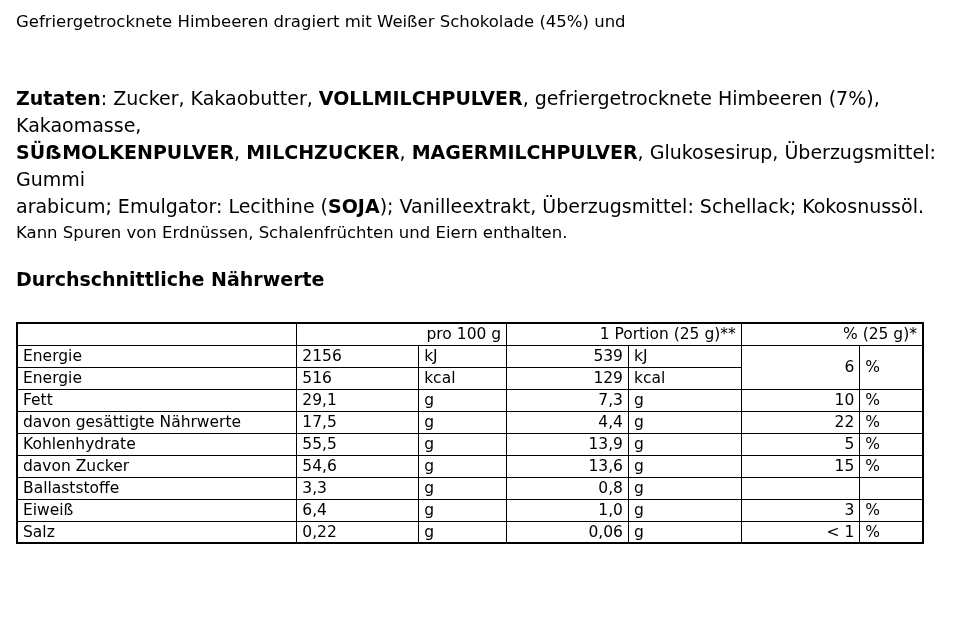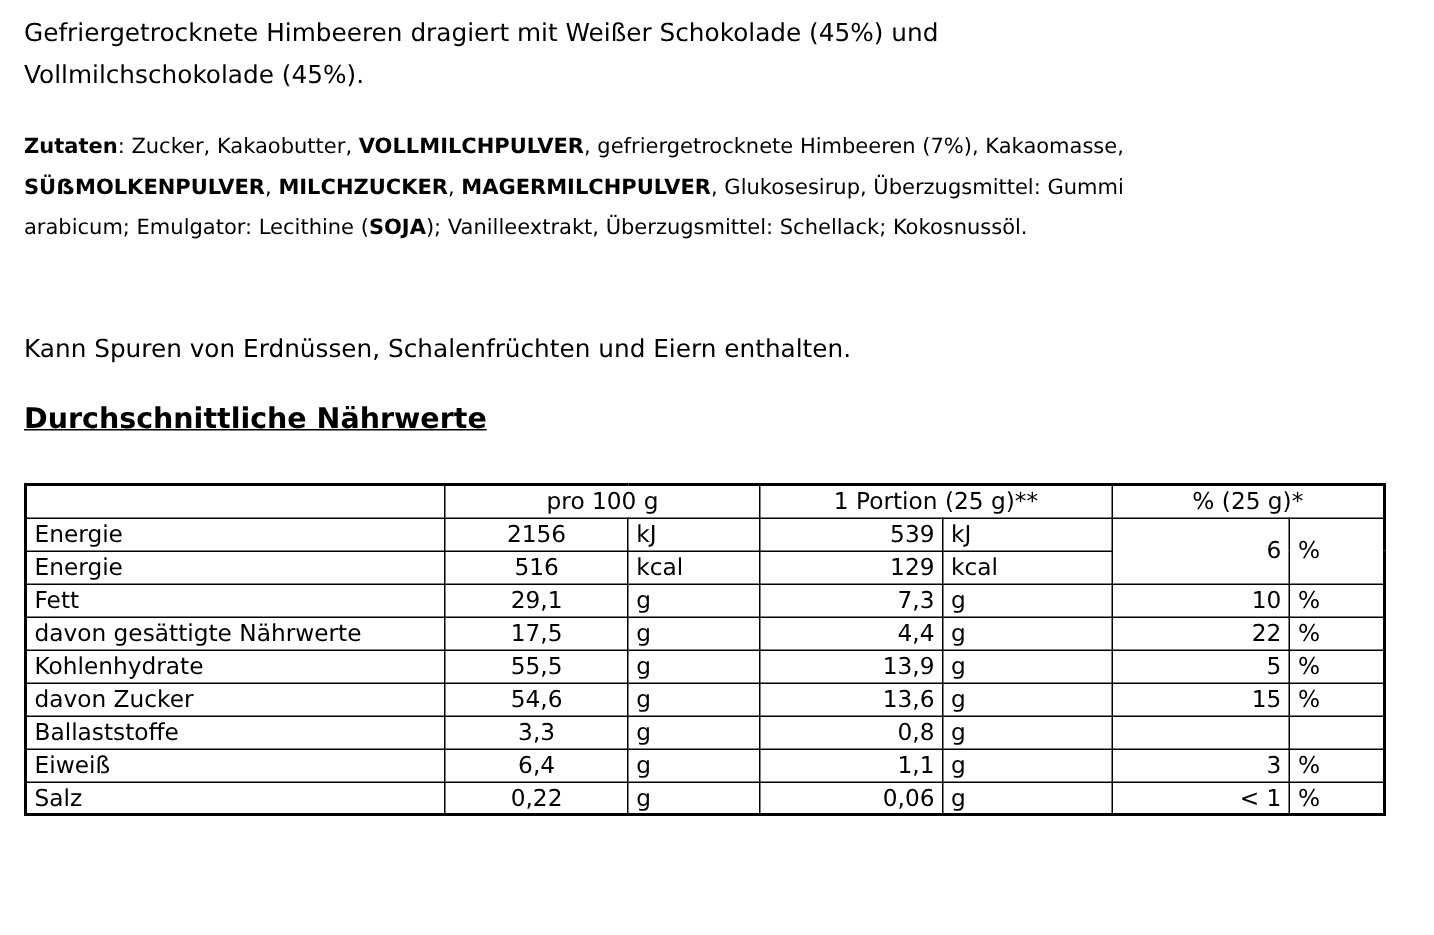--- a/index.html
+++ b/index.html
@@ -27,21 +27,21 @@
     top: 8px;
     width: 700px;
     font-size: 16.5px;
     line-height: 28px;
   }
   .ingredients {
     position: absolute;
     left: 16px;
     top: 85px;
     width: 920px;
-    font-size: 14px;
+    font-size: 19px;
     line-height: 27px;
   }
   .ingredients b { font-weight: bold; }
   .kakao {
     position: absolute;
     left: 16px;
     top: 167px;
     font-size: 16.5px;
     line-height: 27px;
   }
@@ -52,21 +52,20 @@
     font-size: 16.5px;
     font-weight: normal;
     line-height: 27px;
   }
   .heading {
     position: absolute;
     left: 16px;
     top: 266px;
     font-size: 19px;
     font-weight: bold;
-    text-decoration: underline;
     line-height: 26px;
   }
   table.nutri {
     position: absolute;
     left: 16px;
     top: 322px;
     width: 908px;
     border-collapse: collapse;
     font-size: 15.5px;
   }
@@ -76,27 +75,27 @@
     font-weight: normal;
     vertical-align: middle;
     height: 22px;
     box-sizing: border-box;
   }
   
   table.nutri {
     border: 2px solid #000000;
   }
   .hdr td {
-    text-align: center;
+    text-align: right;
     font-weight: bold;
     font-size: 15.5px;
     padding: 4px 5px;
   }
   .col-label { width: 248px; text-align: left; }
-  .col-val   { width: 108px; text-align: center; }
+  .col-val   { width: 108px; text-align: left; }
   .col-unit  { width: 78px;  text-align: left; }
   .col-val2  { width: 108px; text-align: right; }
   .col-unit2 { width: 100px; text-align: left; }
   .col-pct   { width: 105px; text-align: right; }
   .col-pctu  { width: 56px;  text-align: left; }
   .footnote {
     position: absolute;
     left: 16px;
     top: 578px;
     font-size: 15px;
@@ -104,21 +103,20 @@
     line-height: 22px;
   }
 </style>
 </head>
 <body>
 
 <div class="page">
 
   <div class="intro">
     <span>Gefriergetrocknete Himbeeren dragiert mit Weißer Schokolade (45%) und</span><br>
-    <span>Vollmilchschokolade (45%).</span>
   </div>
 
   <div class="ingredients">
     <b>Zutaten</b><span>: Zucker, Kakaobutter, </span><b>VOLLMILCHPULVER</b><span>, gefriergetrocknete Himbeeren (7%), Kakaomasse,</span><br>
     <b>SÜẞMOLKENPULVER</b><span>, </span><b>MILCHZUCKER</b><span>, </span><b>MAGERMILCHPULVER</b><span>, Glukosesirup, Überzugsmittel: Gummi</span><br>
     <span>arabicum; Emulgator: Lecithine (</span><b>SOJA</b><span>); Vanilleextrakt, Überzugsmittel: Schellack; Kokosnussöl.</span>
   </div>
 
 
   <div class="traces">Kann Spuren von Erdnüssen, Schalenfrüchten und Eiern enthalten.</div>
@@ -199,21 +197,21 @@
         <td class="col-val2">0,8</td>
         <td class="col-unit2">g</td>
         <td class="col-pct"></td>
         <td class="col-pctu"></td>
       </tr>
 
       <tr>
         <td class="col-label">Eiweiß</td>
         <td class="col-val">6,4</td>
         <td class="col-unit">g</td>
-        <td class="col-val2">1,1</td>
+        <td class="col-val2">1,0</td>
         <td class="col-unit2">g</td>
         <td class="col-pct">3</td>
         <td class="col-pctu">%</td>
       </tr>
 
       <tr>
         <td class="col-label">Salz</td>
         <td class="col-val">0,22</td>
         <td class="col-unit">g</td>
         <td class="col-val2">0,06</td>

